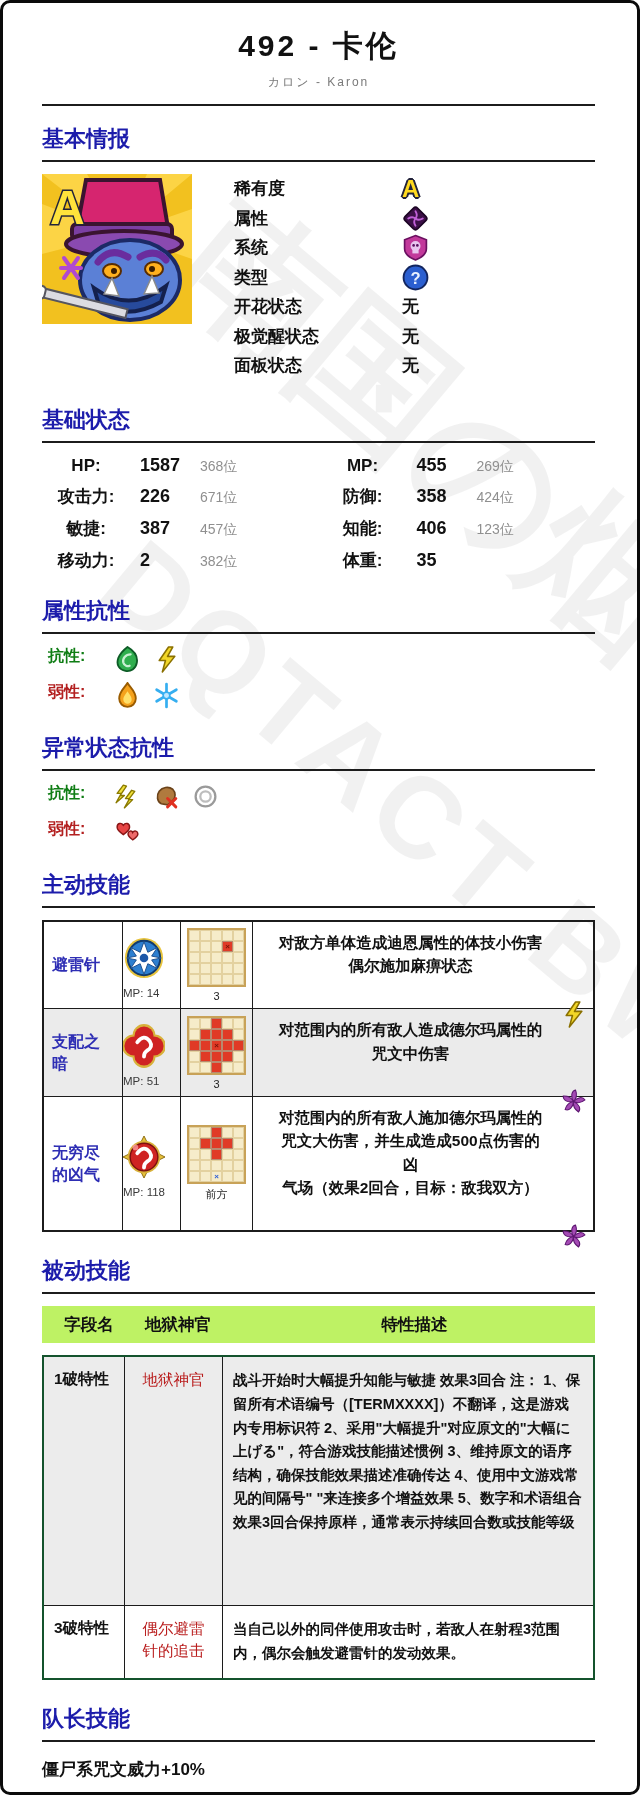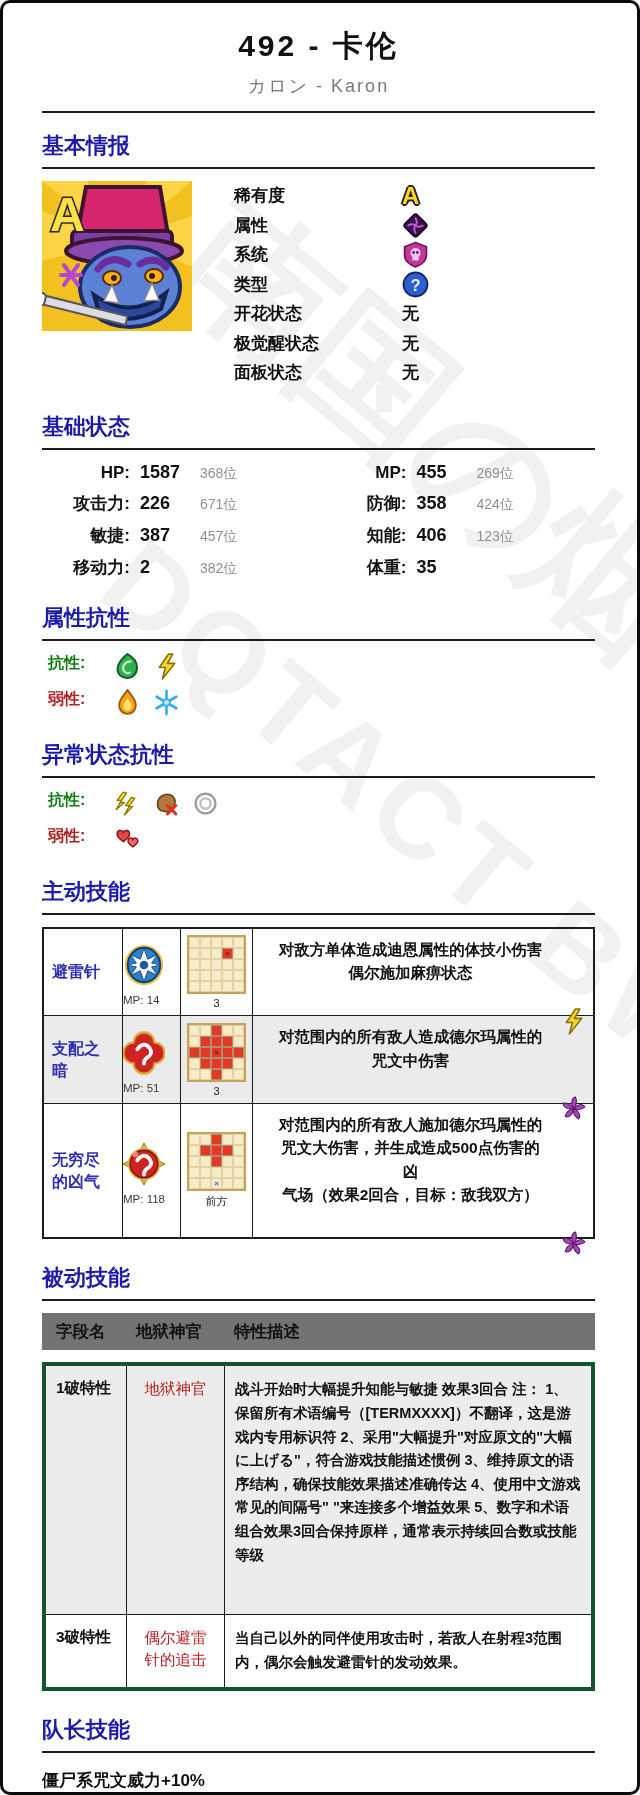--- a/index.html
+++ b/index.html
@@ -6,40 +6,40 @@
   .page{position:relative;width:640px;height:1795px;background:#fff;overflow:hidden;
         font-family:"Liberation Sans",sans-serif;color:#111;box-sizing:border-box;}
   .frame{position:absolute;inset:0;border:3px solid #0b0b0b;border-radius:10px;pointer-events:none;z-index:30;}
   .content{position:relative;padding:26px 45px 0 42px;z-index:2;}
   
   .wm{position:absolute;z-index:1;color:rgba(0,0,0,0.055);font-weight:700;white-space:nowrap;pointer-events:none;}
   .wm1{top:330px;left:130px;font-size:150px;transform:rotate(40deg);}
   .wm2{top:800px;left:10px;font-size:115px;letter-spacing:8px;transform:rotate(40deg);}
   
   .title{text-align:center;font-size:30px;font-weight:700;letter-spacing:3px;}
-  .subtitle{text-align:center;font-size:18px;color:#7a7a7a;letter-spacing:2px;margin-top:7px;}
+  .subtitle{text-align:center;font-size:12px;color:#7a7a7a;letter-spacing:2px;margin-top:7px;}
   .rule{border:0;border-top:2px solid #1c1c1c;margin:13px 0 0 0;}
   h2.sec{font-size:22px;color:#1c1cab;font-weight:700;margin:24px 0 6px 0;}
   .sec-rule{border:0;border-top:2px solid #1c1c1c;margin:0 0 12px 0;}
   
   .binfo{display:flex;margin-top:6px;}
   .portrait{width:150px;height:150px;flex:0 0 150px;}
   .fields{margin-left:42px;flex:1;padding-top:0px;}
   .frow{display:flex;align-items:center;height:29.5px;}
   .flabel{width:168px;font-size:17px;font-weight:700;}
   .fval{font-size:17px;font-weight:700;}
   .icon26{width:27px;height:27px;display:inline-flex;}
   .icon26 svg{width:27px;height:27px;}
   .rarity-a{font-size:24px;font-weight:700;color:#ffd91e;
             text-shadow:-2px 0 #23233a,2px 0 #23233a,0 -2px #23233a,0 2px #23233a,
                         -1px -1px #23233a,1px 1px #23233a,-1px 1px #23233a,1px -1px #23233a;}
   
   .stats{display:grid;grid-template-columns:1fr 1fr;row-gap:9px;margin:8px 0 2px 0;}
   .stat{display:flex;align-items:baseline;}
-  .s-label{width:88px;text-align:right;font-size:17px;font-weight:700;}
+  .s-label{width:88px;text-align:center;font-size:17px;font-weight:700;}
   .s-val{width:60px;margin-left:10px;font-size:18px;font-weight:700;}
   .s-rank{font-size:14px;color:#8f8f8f;font-weight:400;}
   
   .rrow{display:flex;align-items:flex-start;margin:7px 0 9px 6px;}
   .rlabel{width:66px;font-size:16px;font-weight:700;}
   .green{color:#0f7d14;} .red{color:#b32020;}
   .ricons{display:flex;gap:12px;align-items:center;}
   
   .atable{border:2px solid #1c1c1c;margin-top:8px;}
   .arow{display:grid;grid-template-columns:78px 58px 72px 1fr;border-top:1px solid #1c1c1c;}
@@ -55,24 +55,24 @@
   .rgrid{display:grid;grid-template-columns:repeat(5,11px);border:2px solid #c8a258;background:#f6ecca;}
   .cell{width:11px;height:11px;box-sizing:border-box;border:1px solid #e3d1a0;background:#f6ecca;
         font-size:8px;line-height:9px;text-align:center;font-weight:700;color:#7a1408;}
   .cell.redc{background:#e03a26;border-color:#b8896f;}
   .cell.bluex{color:#2b5cd8;}
   .glabel{font-size:11px;margin-top:3px;color:#222;font-weight:400;}
   .adesc{padding:9px 36px 8px 11px;font-size:15.5px;font-weight:700;line-height:1.5;white-space:pre-line;text-align:center;}
   .elem{position:absolute;right:6px;bottom:4px;width:27px;height:27px;}
   .elem svg{width:27px;height:27px;}
   
-  .phead{display:grid;grid-template-columns:80px 98px 1fr;background:#737373;height:37px;
-         align-items:center;margin-top:8px;}
+  .phead{display:grid;grid-template-columns:80px 98px 1fr;background:#bef264;height:37px;
+         align-items:center;margin-top:8px;text-align:center;}
   .phead span{padding-left:14px;font-size:16.5px;font-weight:700;}
-  .ptable{border:4px solid #14532d;margin-top:12px;}
+  .ptable{border:2px solid #14532d;margin-top:12px;}
   .prow{display:grid;grid-template-columns:80px 98px 1fr;border-top:1px solid #1c1c1c;}
   .prow:first-child{border-top:0;}
   .prow.alt{background:#ececec;}
   .pcell{border-left:1px solid #1c1c1c;padding:12px 10px;}
   .pcell:first-child{border-left:0;}
   .pfield{font-size:15.5px;font-weight:700;}
   .pname{font-size:15.5px;font-weight:400;color:#b91c1c;line-height:1.4;text-align:center;}
   .pdesc{font-size:14.5px;font-weight:700;line-height:1.63;}
   .prow1{min-height:248px;} .prow2{min-height:68px;}
   

